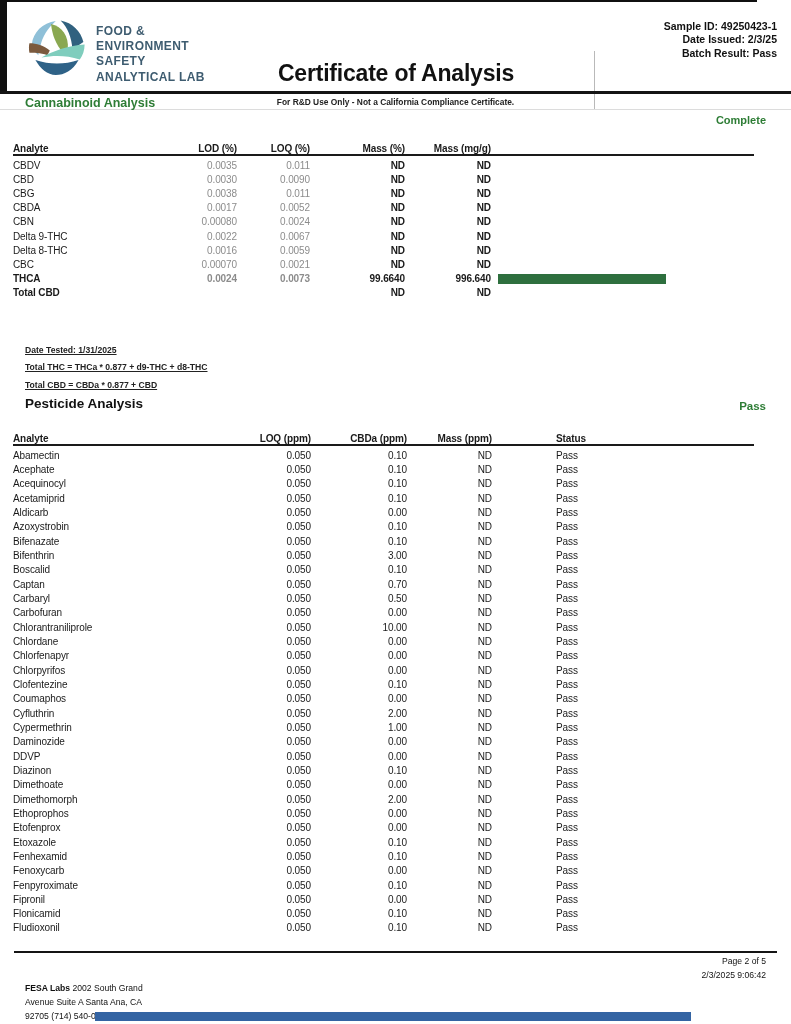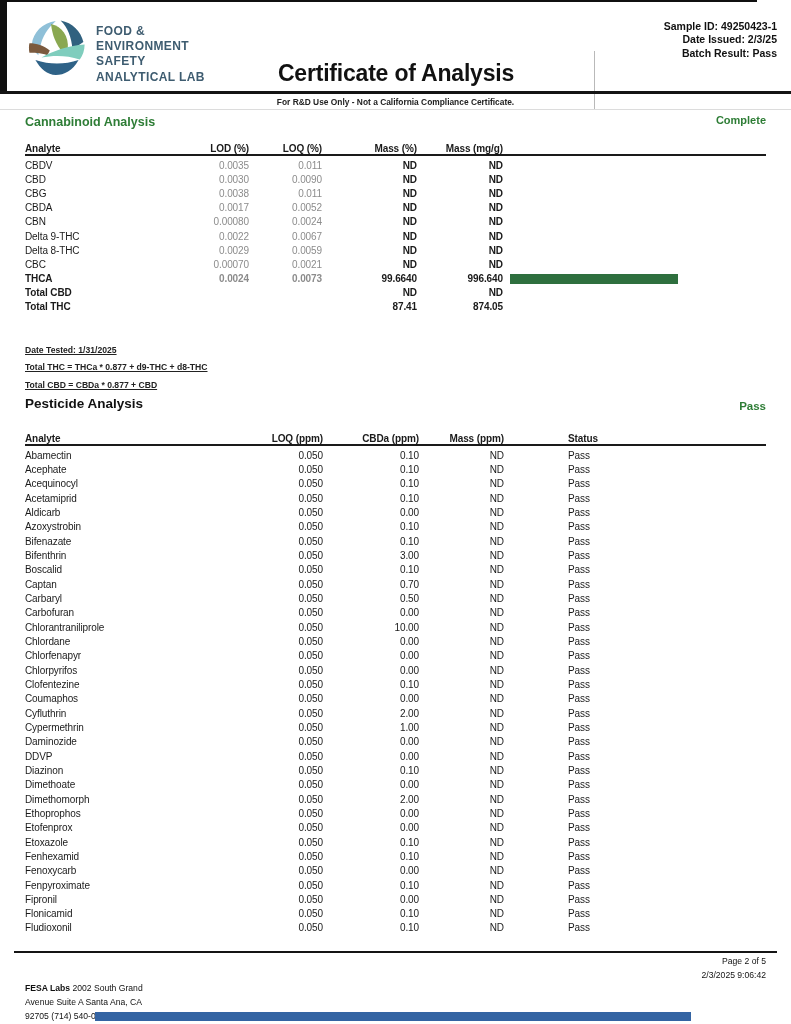--- a/index.html
+++ b/index.html
@@ -25,27 +25,27 @@
   .sample-info{ top:20px; right:14px; text-align:right; font-size:10.5px; font-weight:700;
                 line-height:13.4px; color:#111; }
   .header-vline { top:51px; left:594px; width:1px; height:58px; background:#b9b9b9; }
   .rule-thick-top { top:91px; left:0; width:791px; height:3px; background:#141414; }
   .disclaimer { top:97px; left:0; width:791px; text-align:center;
                 font-size:8.4px; font-weight:700; color:#222; }
   .rule-thin  { top:109px; left:0; width:791px; height:1px; background:#dcdcdc; }
 
   
   .sec-title  { font-weight:700; }
-  .cann-title { top:115px; left:25px; font-size:12.5px; color:var(--green); }
+  .cann-title { top:96px; left:25px; font-size:12.5px; color:var(--green); }
   .cann-status{ top:114px; right:25px; font-size:11px; font-weight:700; color:var(--green); }
   .pest-title { top:396px; left:25px; font-size:13.5px; color:#111; }
   .pest-status{ top:400px; right:25px; font-size:11.5px; font-weight:700; color:var(--green); }
 
   
-  .table { left:25px; width:741px; }
+  .table { left:13px; width:741px; }
   .cann-table { top:142px; }
   .pest-table { top:432px; }
   .thead { display:grid; align-items:end; height:14px; border-bottom:2px solid #1a1a1a;
            font-size:10px; font-weight:700; letter-spacing:-.1px; }
   .cgrid { grid-template-columns:175px 49px 73px 95px 86px 1fr; }
   .pgrid { grid-template-columns:235px 63px 96px 85px 1fr; }
   .tbody { padding-top:2px; }
   .trow  { display:grid; align-items:center; font-size:10px; letter-spacing:-.1px; }
   .cann-table .trow { height:14.2px; }
   .pest-table .trow { height:14.34px; }
@@ -167,21 +167,21 @@
       <div class="trow cgrid">
         <div class="cell ">Delta 9-THC</div>
         <div class="cell num gray">0.0022</div>
         <div class="cell num gray">0.0067</div>
         <div class="cell num mass">ND</div>
         <div class="cell num mass">ND</div>
         <div class="cell barcell"></div>
       </div>
       <div class="trow cgrid">
         <div class="cell ">Delta 8-THC</div>
-        <div class="cell num gray">0.0029</div>
+        <div class="cell num gray">0.0016</div>
         <div class="cell num gray">0.0059</div>
         <div class="cell num mass">ND</div>
         <div class="cell num mass">ND</div>
         <div class="cell barcell"></div>
       </div>
       <div class="trow cgrid">
         <div class="cell ">CBC</div>
         <div class="cell num gray">0.00070</div>
         <div class="cell num gray">0.0021</div>
         <div class="cell num mass">ND</div>
@@ -199,28 +199,20 @@
         </div>
       </div>
       <div class="trow cgrid bold-row">
         <div class="cell ">Total CBD</div>
         <div class="cell num gray"></div>
         <div class="cell num gray"></div>
         <div class="cell num mass">ND</div>
         <div class="cell num mass">ND</div>
         <div class="cell barcell"></div>
       </div>
-      <div class="trow cgrid bold-row">
-        <div class="cell ">Total THC</div>
-        <div class="cell num gray"></div>
-        <div class="cell num gray"></div>
-        <div class="cell num mass">87.41</div>
-        <div class="cell num mass">874.05</div>
-        <div class="cell barcell"></div>
-      </div>
     </div>
 </div>
 
 <div class="abs notes">
   <div>Date Tested: 1/31/2025</div>
   <div>Total THC = THCa * 0.877 + d9-THC + d8-THC</div>
   <div>Total CBD = CBDa * 0.877 + CBD</div>
 </div>
 
 <div class="abs sec-title pest-title">Pesticide Analysis</div>

